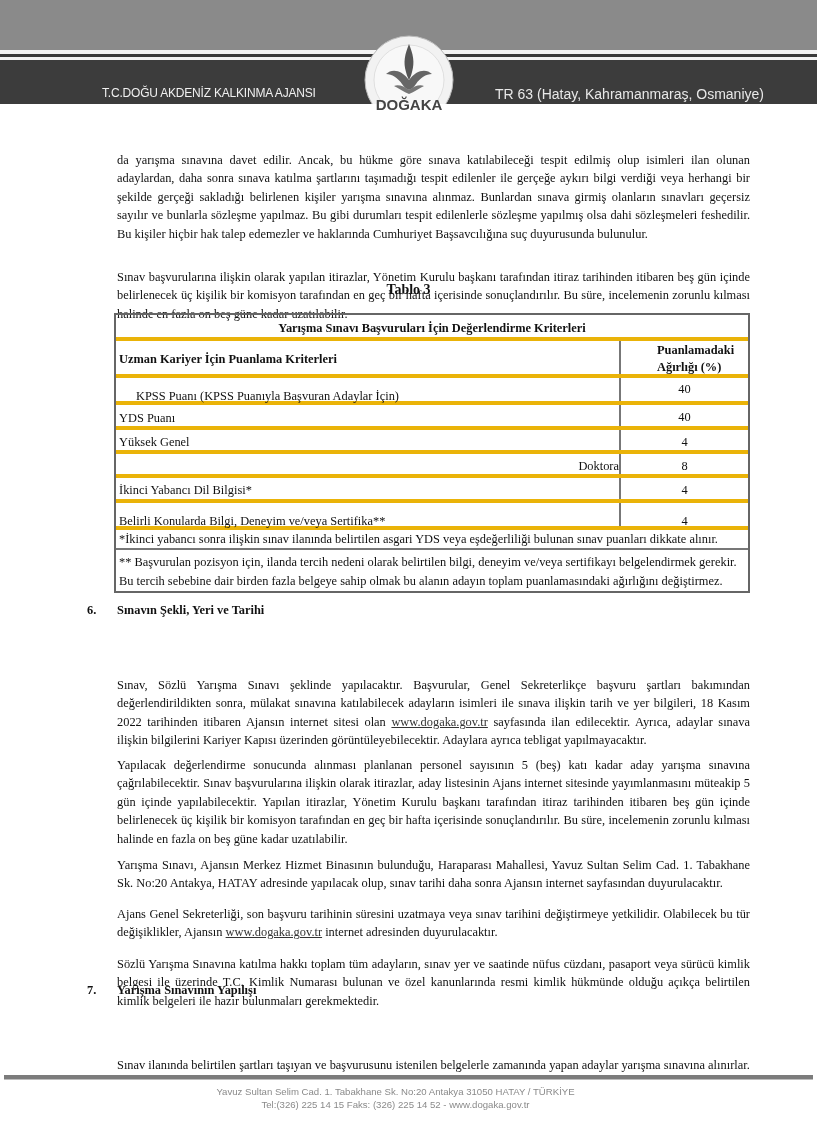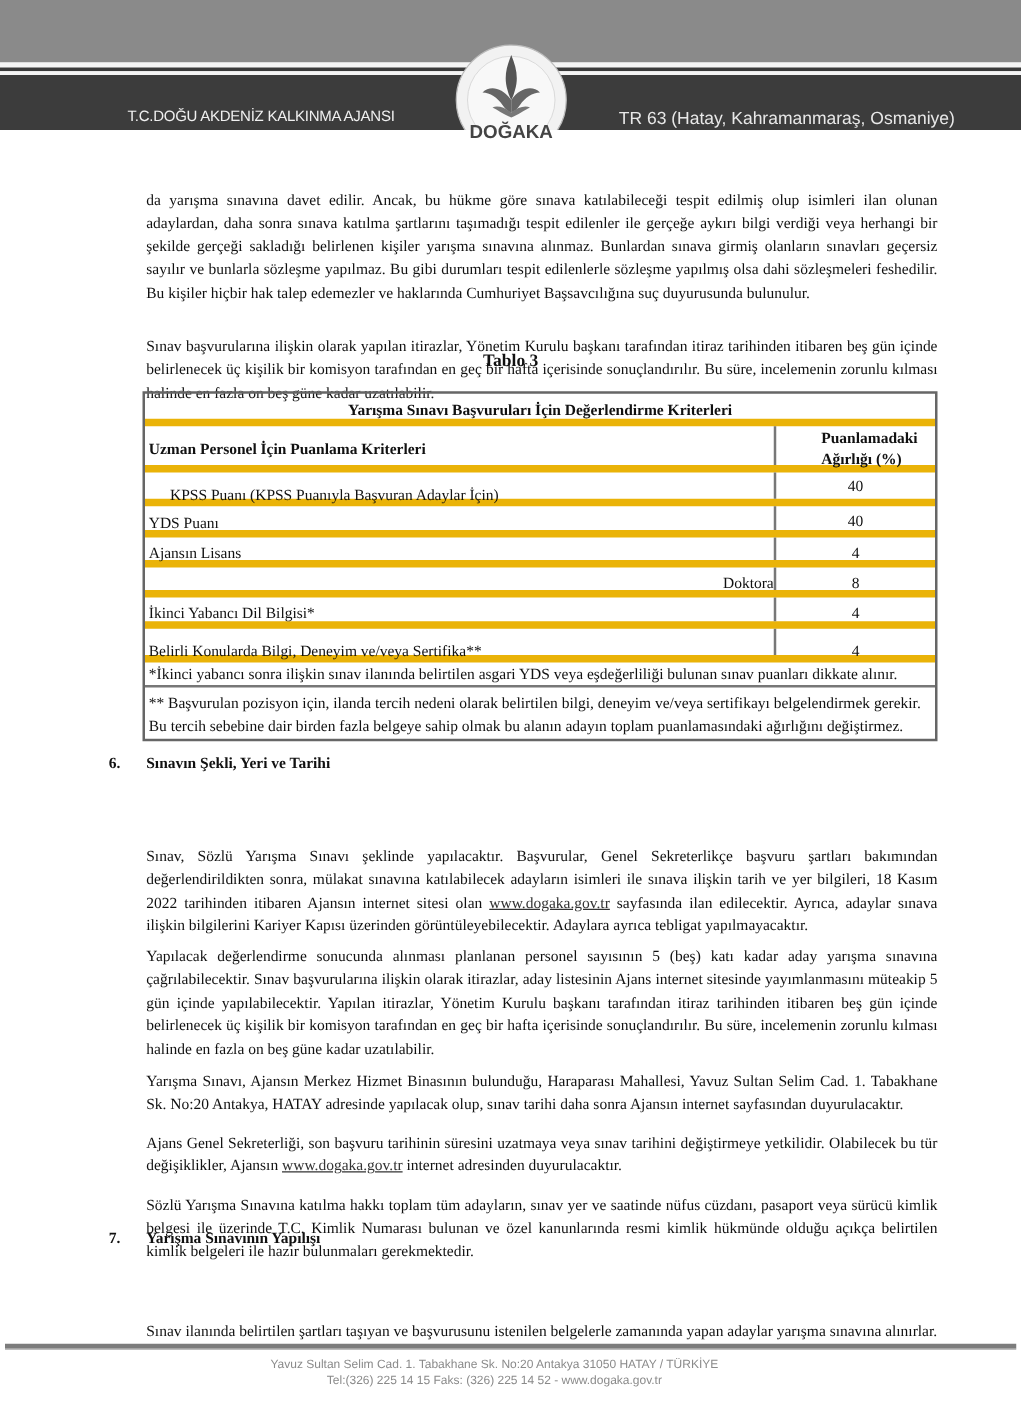--- a/index.html
+++ b/index.html
@@ -23,21 +23,21 @@
     .p { position: absolute; left: 117px; width: 633px; font-size: 12.4px; line-height: 18.4px;
       text-align: justify; margin-top: 40px; }
     .link { text-decoration: underline; color: #333; }
     .caption { position: absolute; left: 0; width: 817px; top: 282px; text-align: center;
       font-weight: bold; font-size: 14px; }
     .heading { position: absolute; font-weight: bold; font-size: 12.4px; }
     .heading .num { position: absolute; left: 0; }
     .heading .txt { position: absolute; left: 30px; white-space: nowrap; }
     
     .tbl { position: absolute; left: 114px; top: 313px; width: 636px; border: 2px solid #666; box-sizing: border-box; }
-    .row { position: relative; border-bottom: 6px solid #eab308; box-sizing: border-box; font-size: 12.4px; }
+    .row { position: relative; border-bottom: 4px solid #eab308; box-sizing: border-box; font-size: 12.4px; }
     .row:last-child { border-bottom: none; }
     .row.double { border-bottom: 2px solid #777; }
     .row .c1 { position: absolute; left: 0; top: 0; bottom: 0; width: 505px; border-right: 2px solid #777; box-sizing: border-box; padding-left: 3px; }
     .row .c2 { position: absolute; left: 505px; top: 0; bottom: 0; right: 0; box-sizing: border-box; }
     .title-row { text-align: center; font-weight: bold; }
     .bold { font-weight: bold; }
     .fn { padding-left: 3px; padding-right: 3px; line-height: 18.5px; }
     
     .ftr-line { position: absolute; left: 4px; top: 1075px; width: 809px; height: 4px; background: #7c7c7c; }
     .ftr-line2 { position: absolute; left: 4px; top: 1079px; width: 809px; height: 1px; background: #bdbdbd; }
@@ -77,36 +77,36 @@
 
 <div class="p" style="top:228px;">Sınav başvurularına ilişkin olarak yapılan itirazlar, Yönetim Kurulu başkanı tarafından itiraz tarihinden itibaren beş gün içinde belirlenecek üç kişilik bir komisyon tarafından en geç bir hafta içerisinde sonuçlandırılır. Bu süre, incelemenin zorunlu kılması halinde en fazla on beş güne kadar uzatılabilir.</div>
 
 <div class="caption">Tablo 3</div>
 
 <div class="tbl">
   <div class="row title-row" style="height:26px; line-height:26px;">
     <span>Yarışma Sınavı Başvuruları İçin Değerlendirme Kriterleri</span>
   </div>
   <div class="row" style="height:37px;">
-    <div class="c1 bold" style="line-height:37px;">Uzman Personel İçin Puanlama Kriterleri</div>
+    <div class="c1 bold" style="line-height:37px;">Uzman Kariyer İçin Puanlama Kriterleri</div>
     <div class="c2 bold" style="padding-left:4px; padding-top:1px; line-height:17px;margin-left:32px;">
       <div>Puanlamadaki</div>
       <div>Ağırlığı (%)</div>
     </div>
   </div>
   <div class="row" style="height:27px;">
     <div class="c1" style="line-height:36px;padding-left:20px;">KPSS Puanı (KPSS Puanıyla Başvuran Adaylar İçin)</div>
     <div class="c2" style="text-align:center; line-height:22px;">40</div>
   </div>
   <div class="row" style="height:25px;">
     <div class="c1" style="line-height:26px;">YDS Puanı</div>
     <div class="c2" style="text-align:center; line-height:24px;">40</div>
   </div>
   <div class="row" style="height:24px;">
-    <div class="c1" style="line-height:24px;">Ajansın Lisans</div>
+    <div class="c1" style="line-height:24px;">Yüksek Genel</div>
     <div class="c2" style="text-align:center; line-height:24px;">4</div>
   </div>
   <div class="row" style="height:24px;">
     <div class="c1" style="line-height:24px;text-align:right;">Doktora</div>
     <div class="c2" style="text-align:center; line-height:24px;">8</div>
   </div>
   <div class="row" style="height:25px;">
     <div class="c1" style="line-height:25px;">İkinci Yabancı Dil Bilgisi*</div>
     <div class="c2" style="text-align:center; line-height:25px;">4</div>
   </div>

